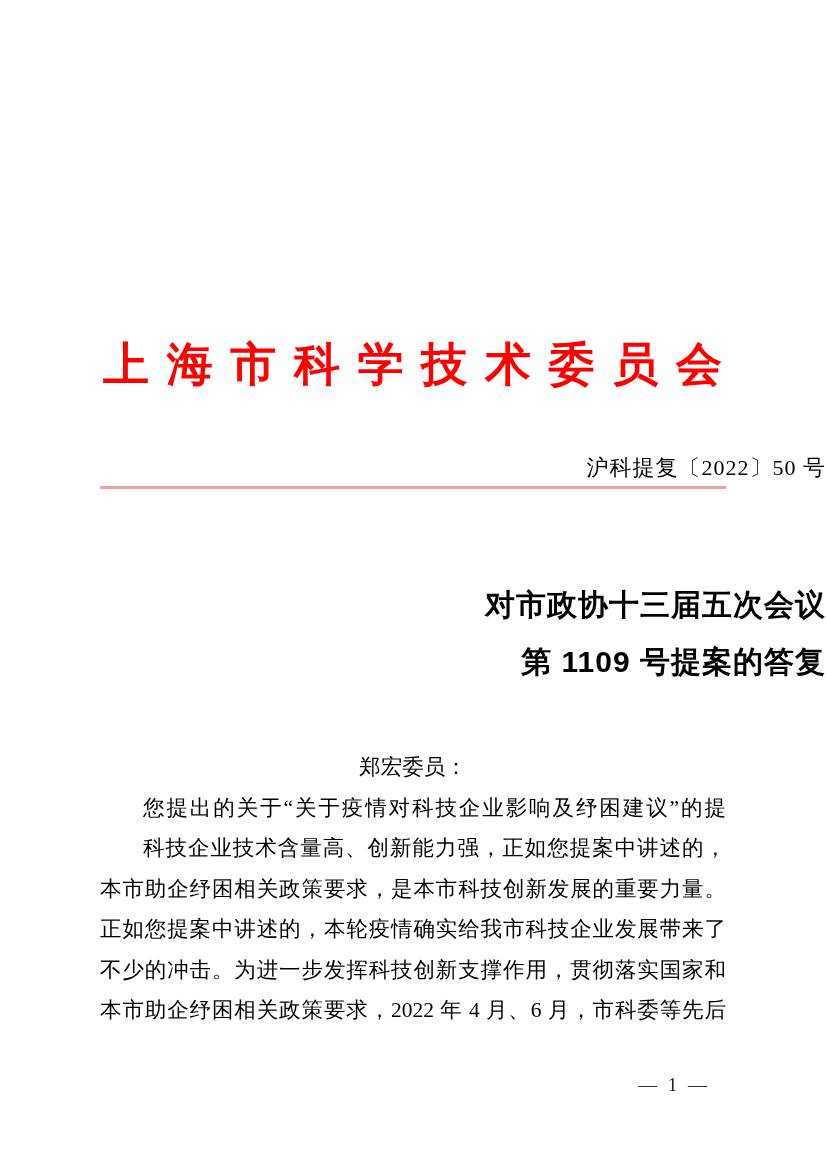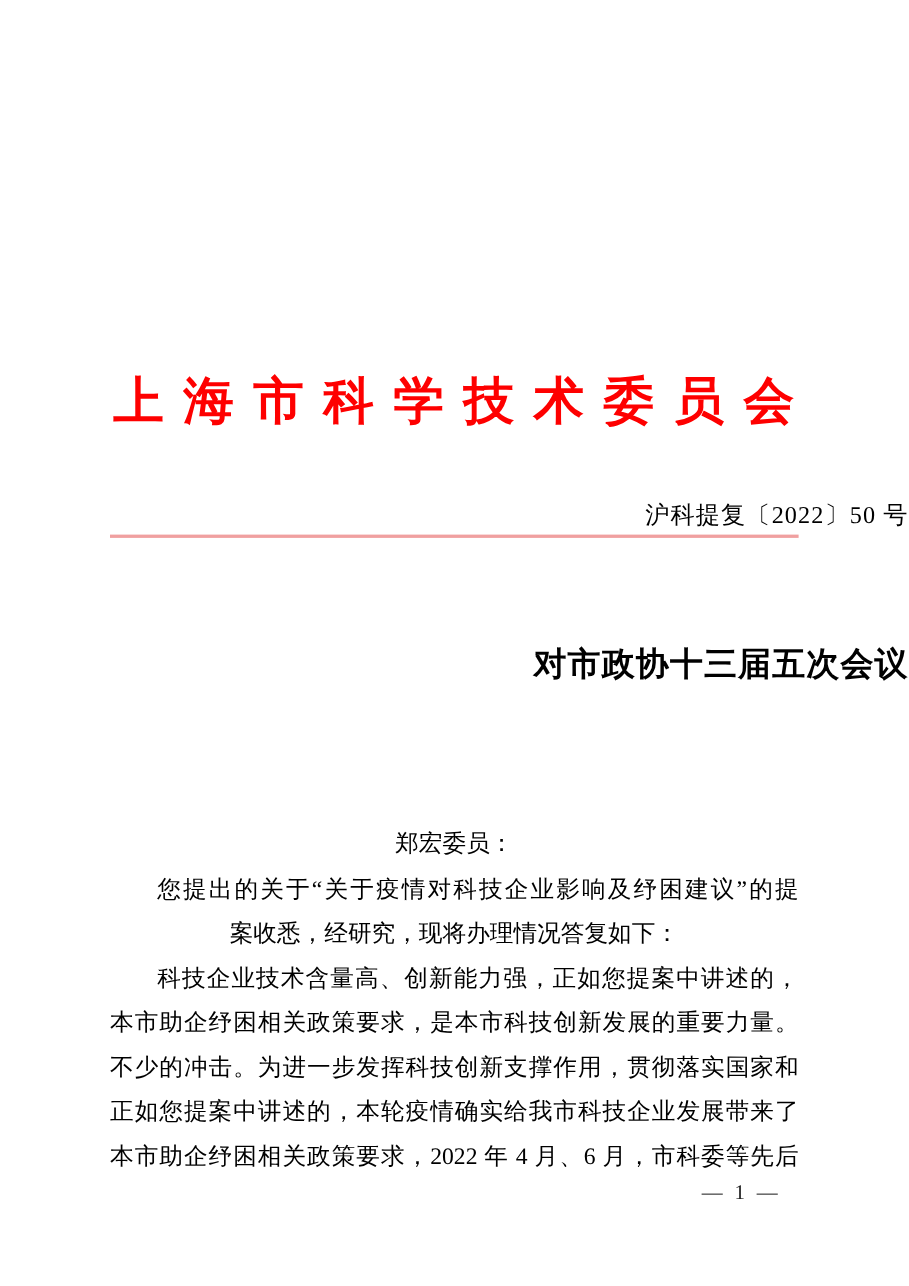--- a/index.html
+++ b/index.html
@@ -115,27 +115,27 @@
     <span>委</span>
     <span>员</span>
     <span>会</span>
   </div>
 
   <div class="doc-number">沪科提复〔2022〕50 号</div>
 
   <div class="red-divider" style="background: rgb(240, 160, 160);"></div>
 
   <div class="doc-title-line1">对市政协十三届五次会议</div>
+  <div class="doc-title-line2">第 1109 号提案的答复</div>
 
   <div class="body-text">
     <div class="body-line">郑宏委员：</div>
     <div class="body-line jl indent">您提出的关于“关于疫情对科技企业影响及纾困建议”的提</div>
-    <div class="body-line">案收悉，经研究，现将办理情况答复如下：</div>
     <div class="body-line jl indent">科技企业技术含量高、创新能力强，正如您提案中讲述的，</div>
     <div class="body-line jl">本市助企纾困相关政策要求，是本市科技创新发展的重要力量。</div>
+    <div class="body-line jl">正如您提案中讲述的，本轮疫情确实给我市科技企业发展带来了</div>
     <div class="body-line jl">不少的冲击。为进一步发挥科技创新支撑作用，贯彻落实国家和</div>
-    <div class="body-line jl">正如您提案中讲述的，本轮疫情确实给我市科技企业发展带来了</div>
     <div class="body-line jl">本市助企纾困相关政策要求，2022 年 4 月、6 月，市科委等先后</div>
   </div>
 
   <div class="page-number">— 1 —</div>
 
 </div>
 
 </body></html>

